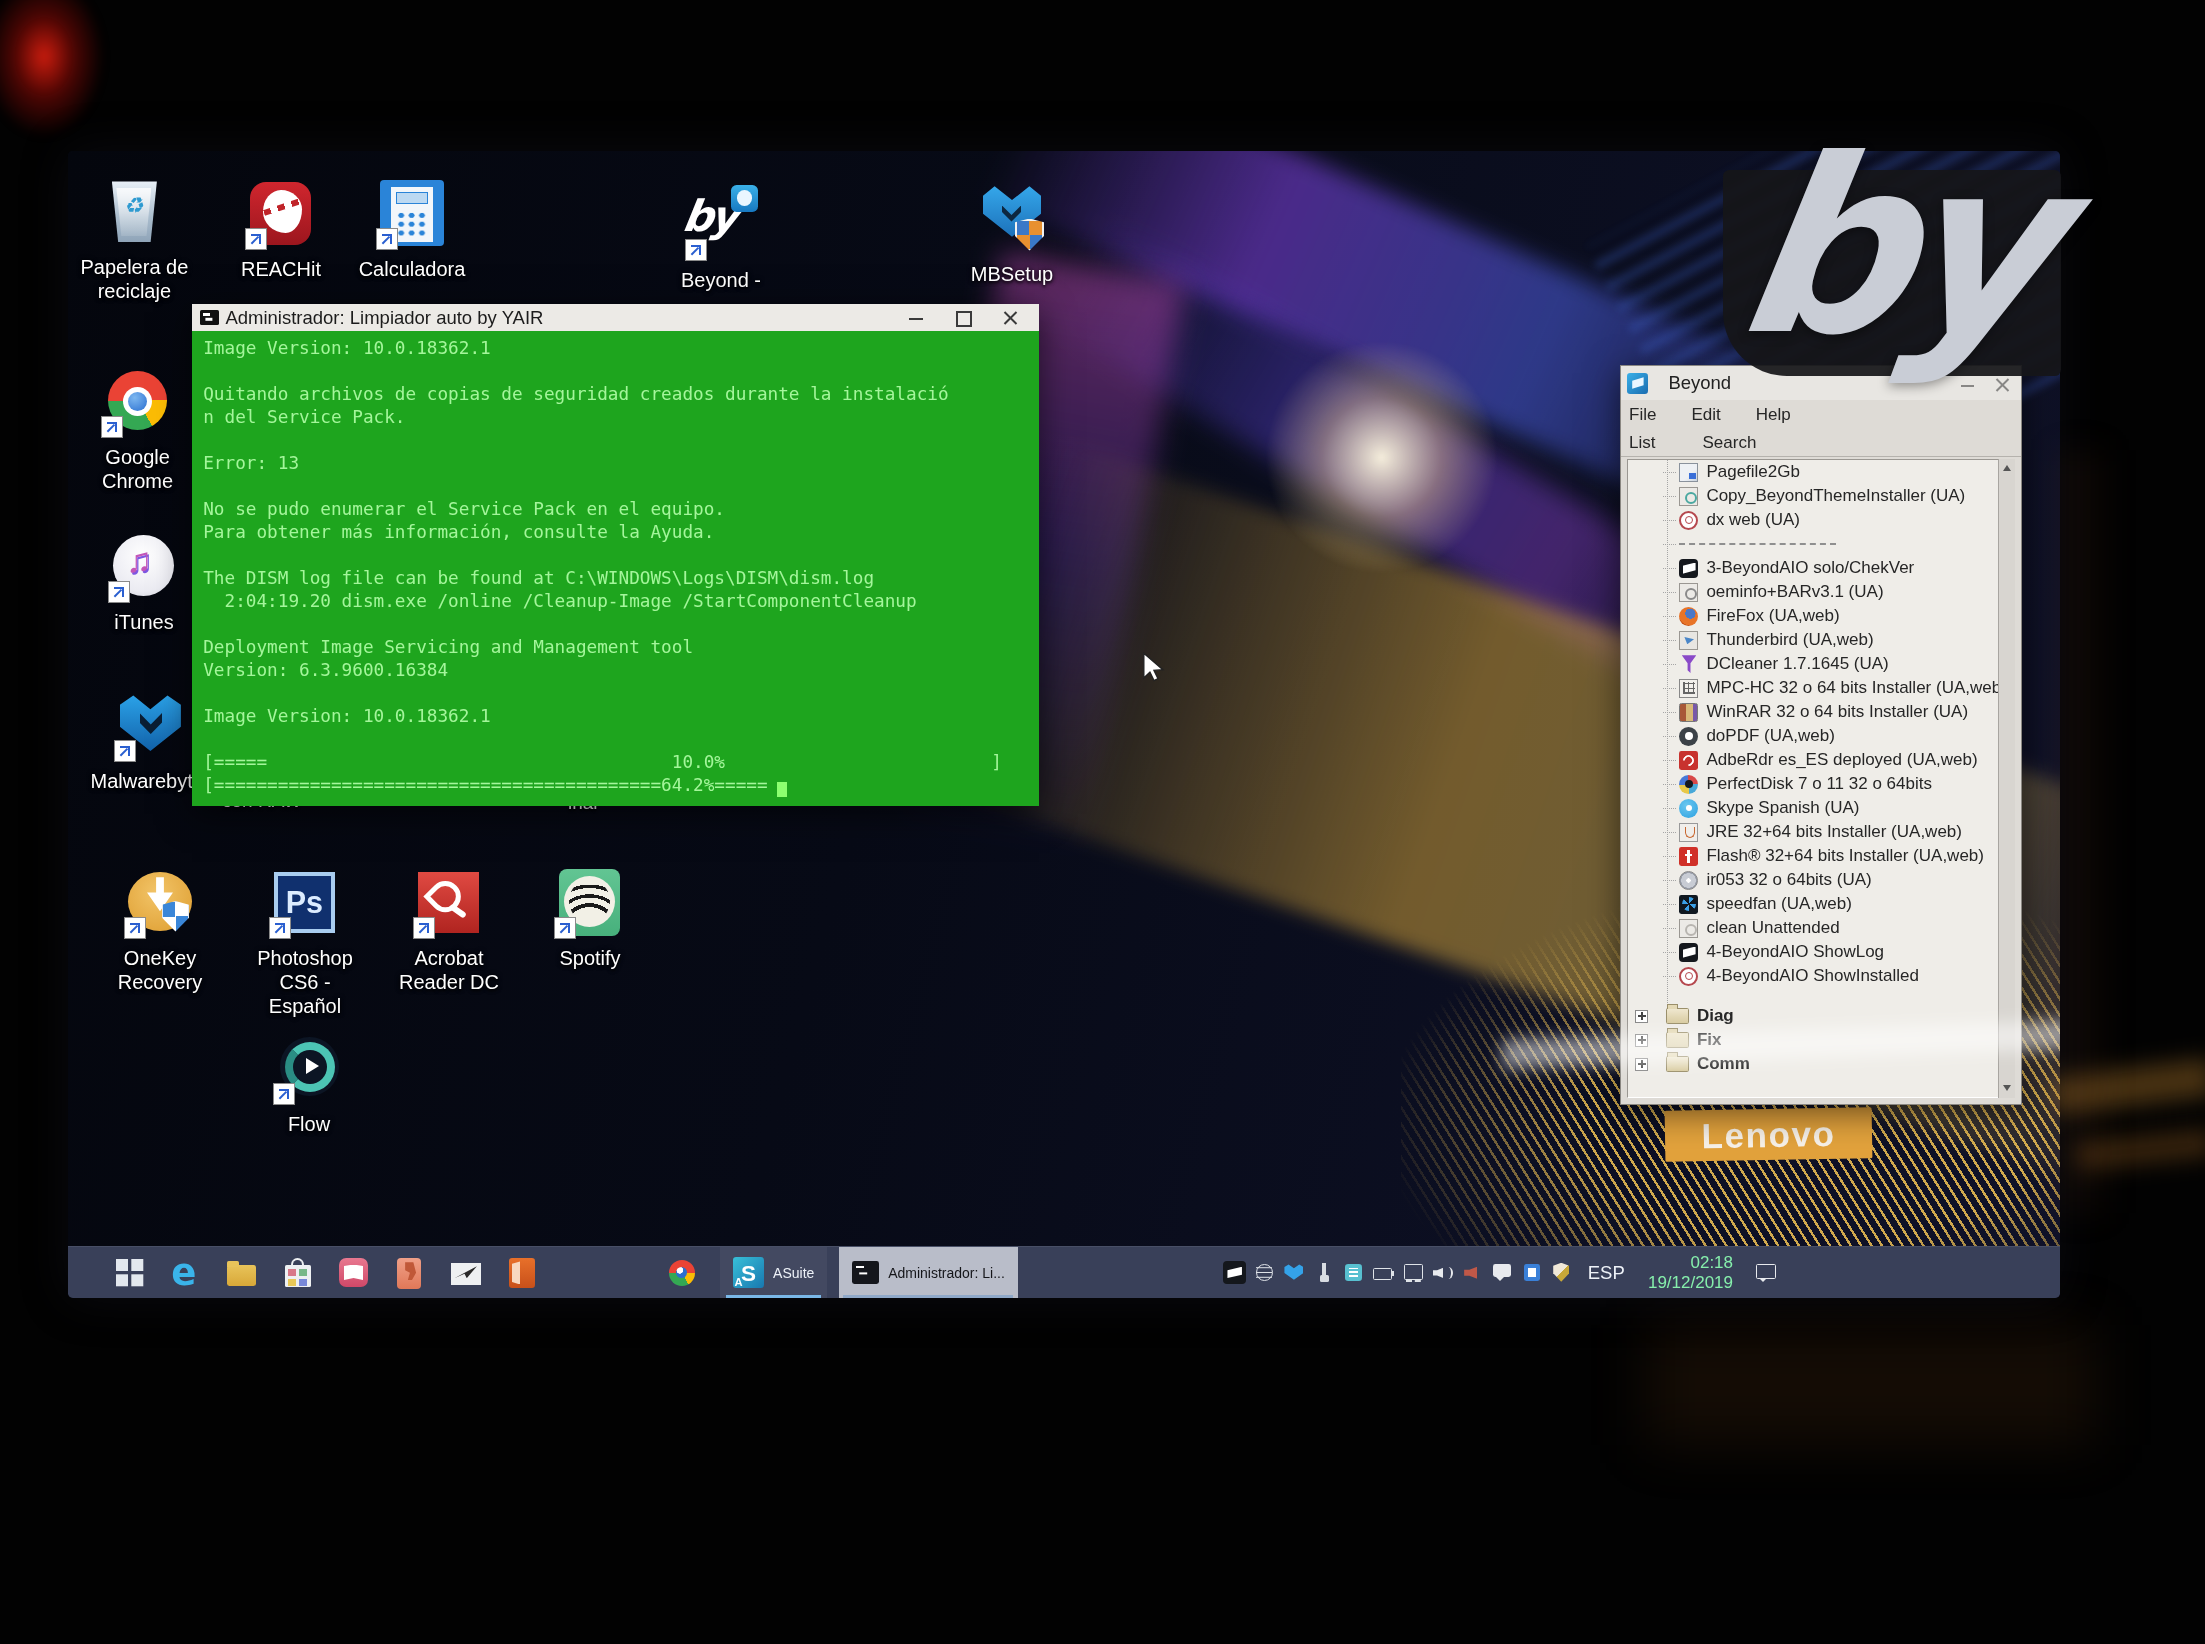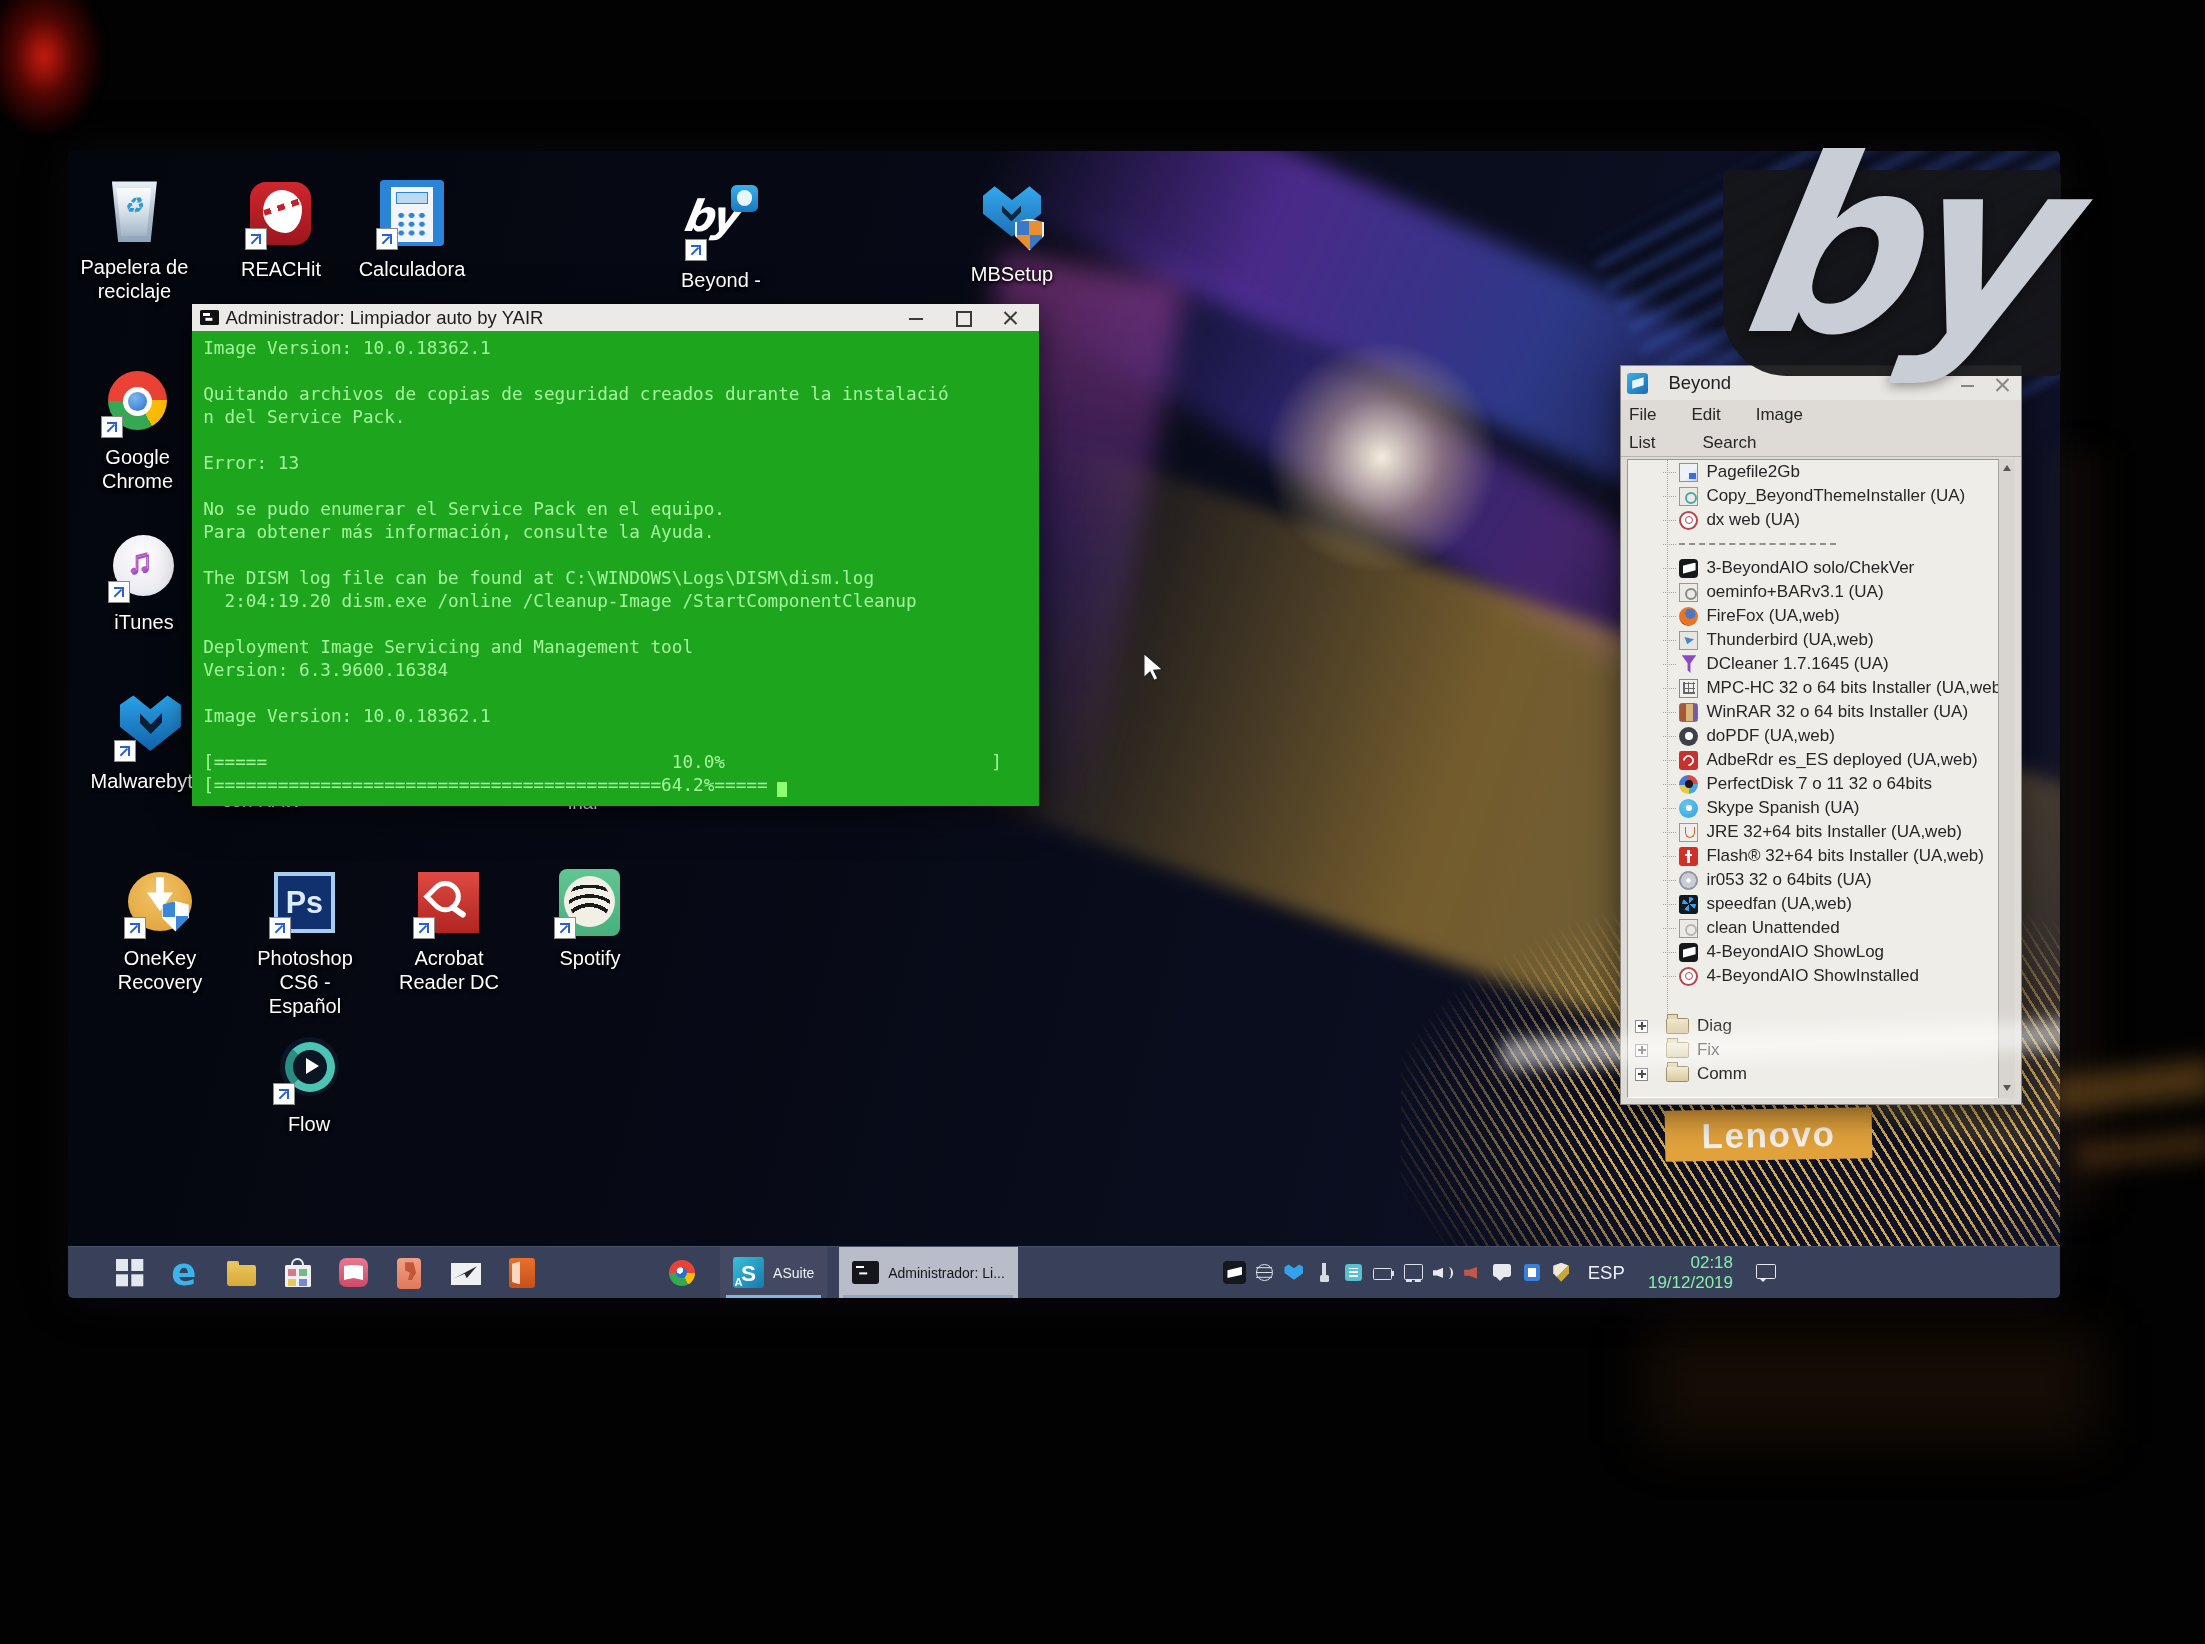--- a/index.html
+++ b/index.html
@@ -461,21 +461,21 @@
         <span class="bw-title">Beyond</span>
         <span class="bw-ctrl">
           <span class="wb wb-min"></span>
           <span class="wb wb-close"></span>
         </span>
       </div>
       <div class="bw-menubar">
 
       <span class="bw-menu">File</span>
           <span class="bw-menu">Edit</span>
-          <span class="bw-menu">Image</span>
+          <span class="bw-menu">Help</span>
         </div>
       <div class="bw-tabs">
 
       <span class="bw-tab">List</span>
           <span class="bw-tab">Search</span>
         </div>
       <div class="bw-list">
 
           <div class="brow" data-type="item">
             <span class="bicon" data-icon="pagefile-icon"></span>
@@ -601,21 +601,21 @@
             <span class="blabel">4-BeyondAIO ShowLog</span>
 
           </div>
 
           <div class="brow" data-type="item">
             <span class="bicon" data-icon="showinstalled-icon"></span>
             <span class="blabel">4-BeyondAIO ShowInstalled</span>
 
           </div>
         </div>
-      <div class="bw-list bw-folders" style="top:auto;height:77px;bottom:13px;border-top:none;background:transparent;border:none;">
+      <div class="bw-list bw-folders" style="top:auto;height:77px;bottom:23px;border-top:none;background:transparent;border:none;font-weight:bold;">
 
           <div class="brow">
             <span class="plusbox"></span>
             <span class="folder-ic"></span>
             <span class="blabel">Diag</span>
           </div>
 
           <div class="brow">
             <span class="plusbox"></span>
             <span class="folder-ic"></span>

